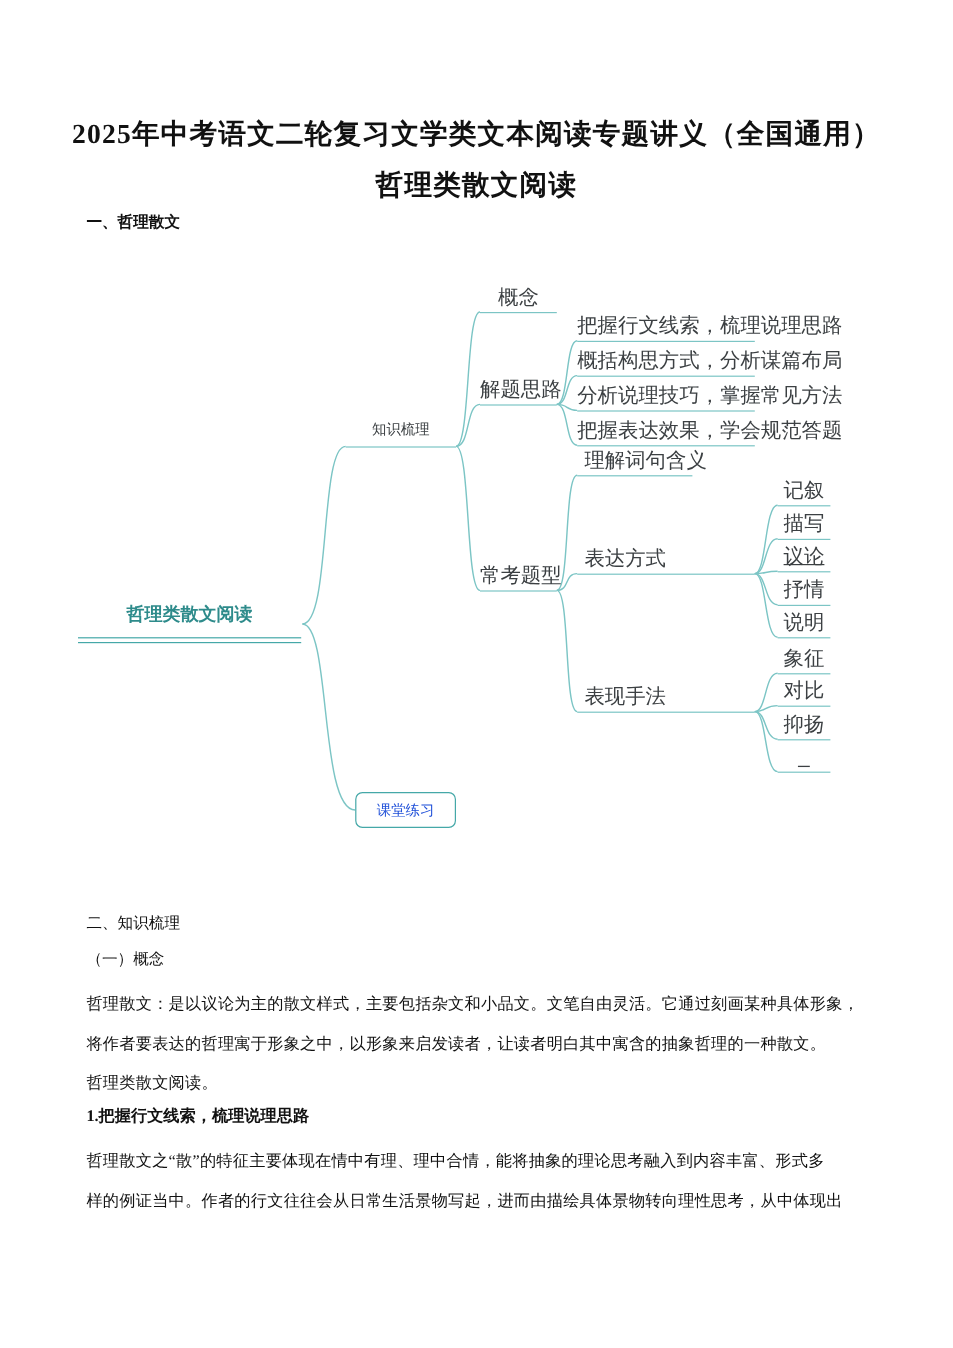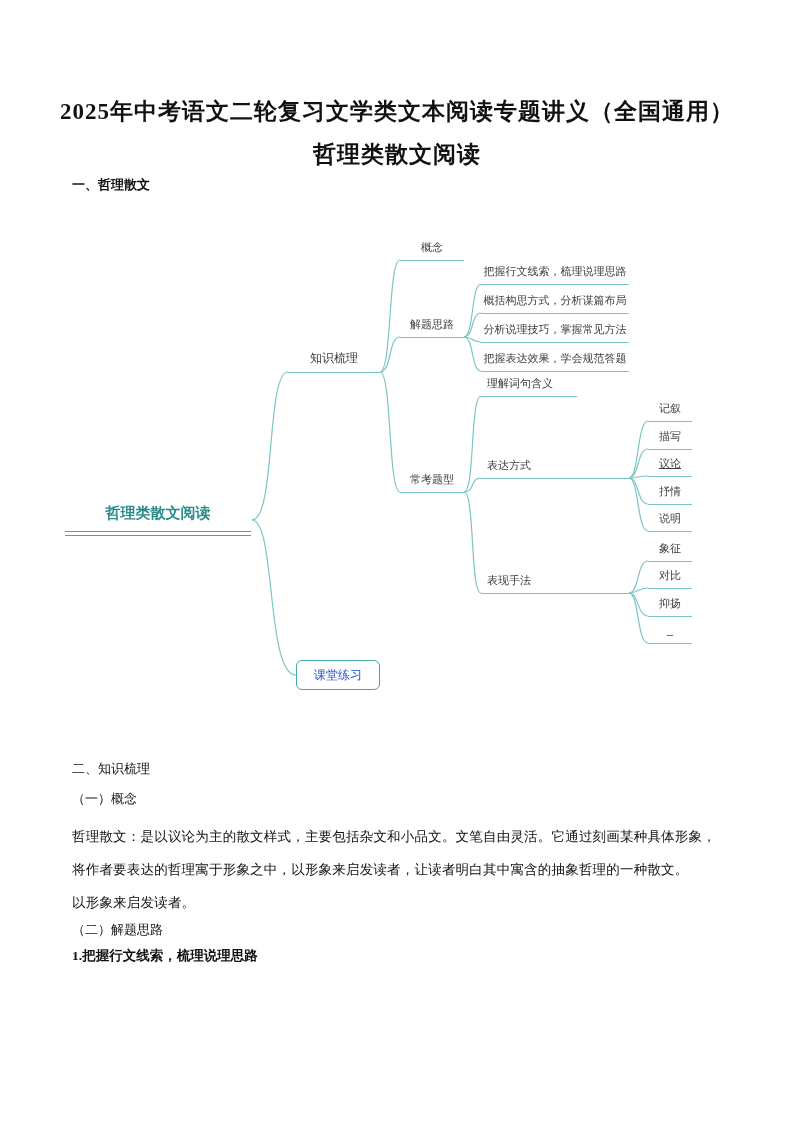--- a/index.html
+++ b/index.html
@@ -38,21 +38,21 @@
     left: 0;
     top: 230px;
     width: 794px;
     height: 490px;
     font-family: "Liberation Sans", "DejaVu Sans", sans-serif;
   }
   .connectors { position: absolute; left: 0; top: 0; }
   .node {
     position: absolute;
     box-sizing: border-box;
-    font-size: 11px;
+    font-size: 17px;
     line-height: 15px;
     color: #3c4043;
     text-align: center;
     padding-bottom: 5px;
     border-bottom: 1px solid #7cc5c5;
     white-space: nowrap;
   }
   .alignleft { text-align: left; padding-left: 6px; }
   .node-root {
     left: 65px; top: 272px; width: 186px;
@@ -194,21 +194,24 @@
     <div class="node node-te-3">_</div>
   </div>
 
   <div class="content">
     <div class="h2">二、知识梳理</div>
     <div class="h2">（一）概念</div>
 
     <div class="para">
       <div class="para-line">哲理散文：是以议论为主的散文样式，主要包括杂文和小品文。文笔自由灵活。它通过刻画某种具体形象，</div>
       <div class="para-line">将作者要表达的哲理寓于形象之中，以形象来启发读者，让读者明白其中寓含的抽象哲理的一种散文。</div>
-      <div class="para-line">以形象来启发读者。</div>
+      <div class="para-line">哲理类散文阅读。</div>
     </div>
 
-    <div class="h2 h2-after-para">（二）解题思路</div>
     <div class="h3">1.把握行文线索，梳理说理思路</div>
 
+    <div class="para">
+      <div class="para-line">哲理散文之“散”的特征主要体现在情中有理、理中合情，能将抽象的理论思考融入到内容丰富、形式多</div>
+      <div class="para-line">样的例证当中。作者的行文往往会从日常生活景物写起，进而由描绘具体景物转向理性思考，从中体现出</div>
+    </div>
   </div>
 
 </div>
 
 </body></html>

